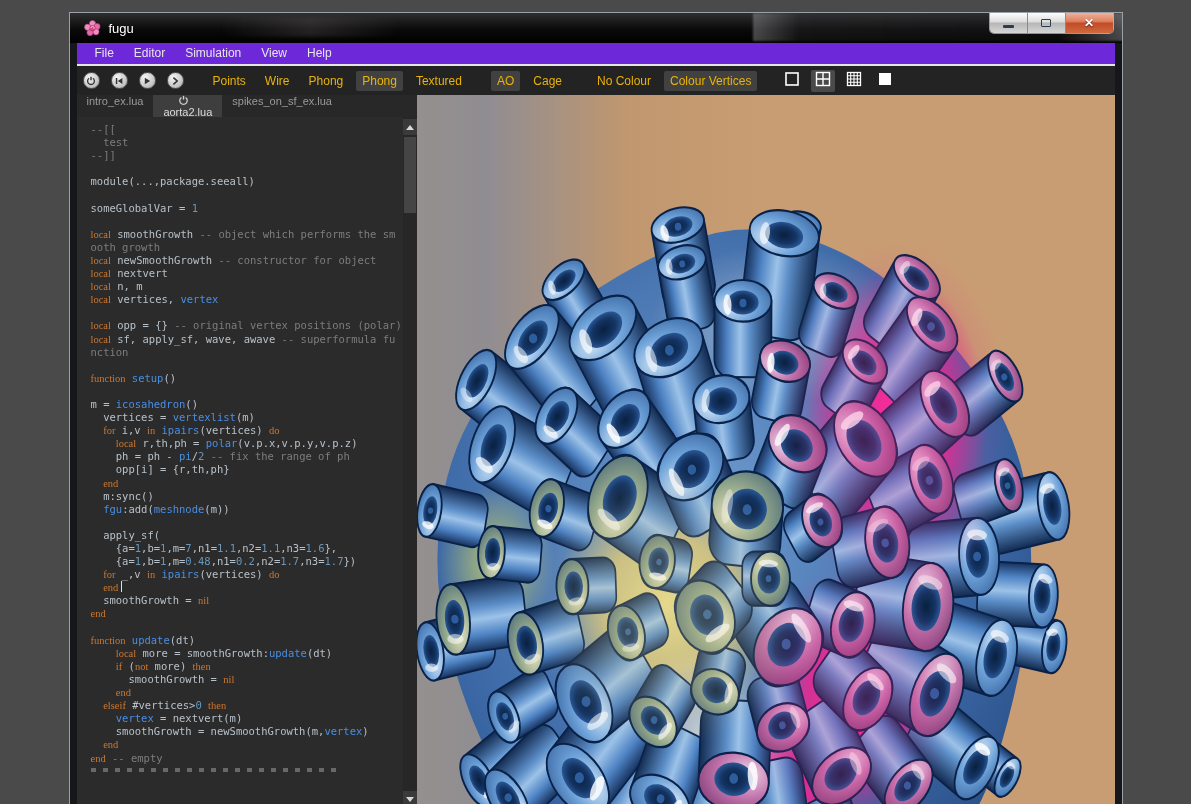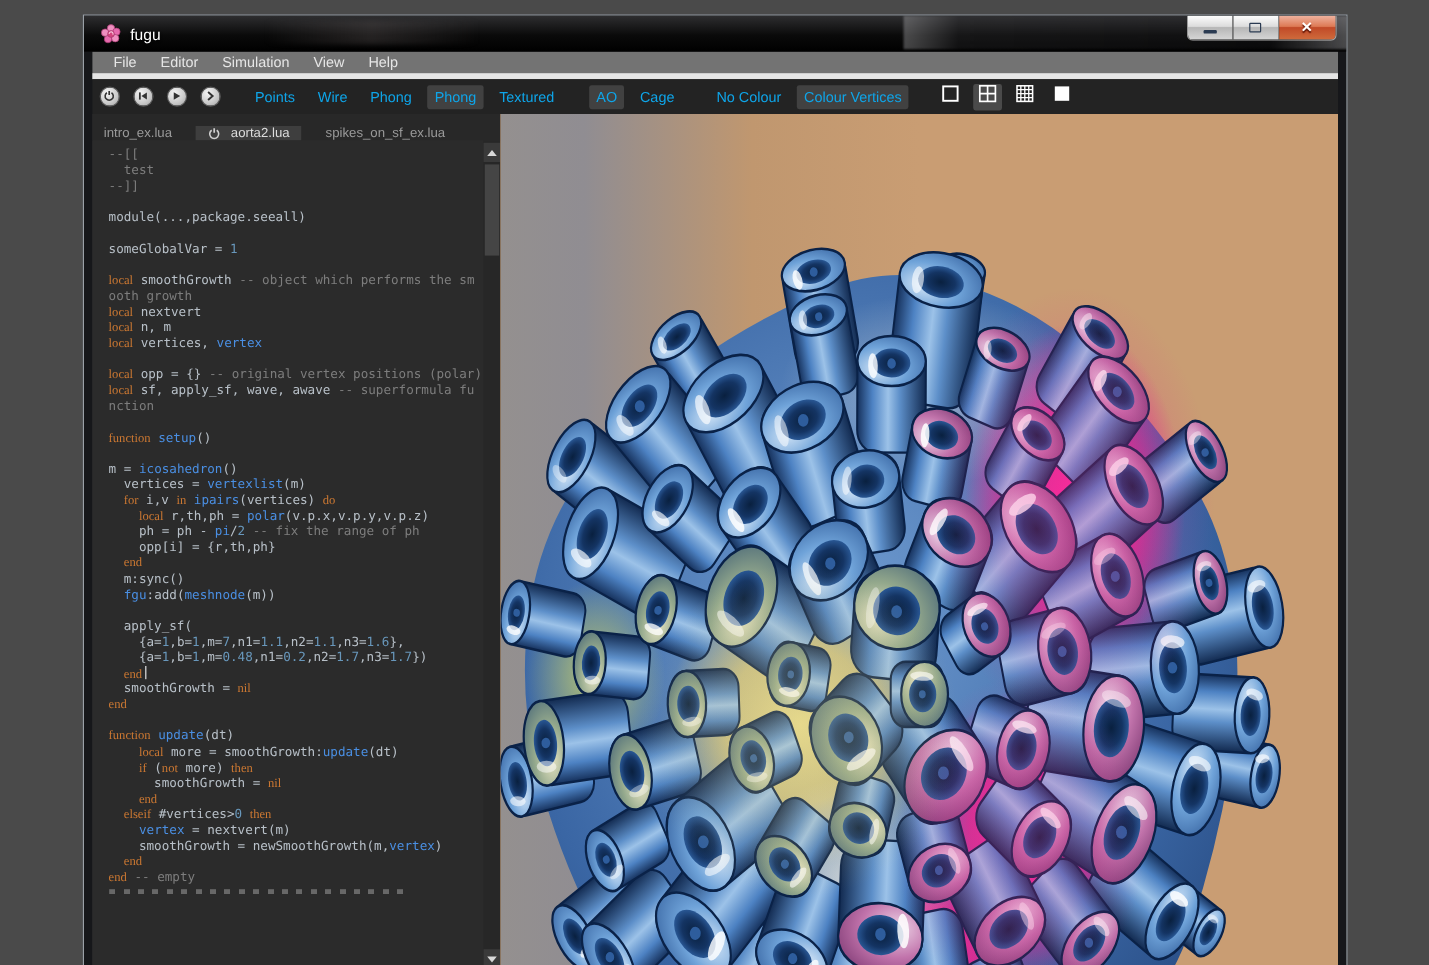--- a/index.html
+++ b/index.html
@@ -23,43 +23,43 @@
   .win-buttons{position:absolute;right:8px;top:0;display:flex;height:21px;
     border:1px solid rgba(255,255,255,.55);border-top:none;border-radius:0 0 5px 5px;overflow:hidden;z-index:5;}
   .win-btn{width:38px;height:100%;display:flex;align-items:center;justify-content:center;
     background:linear-gradient(#fdfdfd,#dcdcdc 45%,#b6b6b6 50%,#d6d6d6);border-right:1px solid #8a8a8a;cursor:default;}
   .win-btn:last-child{border-right:none;width:47px;
     background:linear-gradient(#efb3a0,#dd7a55 45%,#c14a28 50%,#cf6b3c);}
   .glyph-min{width:11px;height:3px;background:#2b3b52;border-radius:1px;margin-top:6px;}
   .glyph-max{width:10px;height:8px;border:1.5px solid #2b3b52;border-radius:1px;}
   .glyph-close{color:#fff;font-size:12px;font-weight:bold;text-shadow:0 1px 1px #5c1204;}
   
-  .menubar{height:23px;flex:0 0 23px;background:#737373;display:flex;align-items:center;
-    border-bottom:5px solid #e5e5e5;padding-left:8px;margin:0 7px;}
+  .menubar{height:23px;flex:0 0 23px;background:#6d28d9;display:flex;
+    border-bottom:2px solid #e5e5e5;padding-left:8px;margin:0 7px;}
   .menu-item{color:#e6e6e6;font-size:12px;padding:3px 10px;cursor:default;}
   
   .toolbar{height:29px;flex:0 0 29px;background:#232323;display:flex;align-items:center;margin:0 7px;}
   .round-btn{width:17px;height:17px;border-radius:50%;border:1px solid #5a5a5a;
     background:radial-gradient(circle at 35% 30%,#f5f5f5,#c9c9c9 60%,#9d9d9d);
     display:flex;align-items:center;justify-content:center;margin-left:11px;}
   .round-btn:first-child{margin-left:6px;}
   .round-btn svg{width:10px;height:10px;}
   .tb-sp{width:16px;}
-  .toggle{color:#0ea5e9;font-size:12px;padding:3px 6px;margin-left:7px;border-radius:2px;cursor:default;white-space:nowrap;}
+  .toggle{color:#eab308;font-size:12px;padding:3px 6px;margin-left:7px;border-radius:2px;cursor:default;white-space:nowrap;}
   .toggle.active{background:#414141;}
   .layout-btn{width:24px;height:22px;display:flex;align-items:center;justify-content:center;
     margin-left:7px;border-radius:2px;}
   .layout-btn.active{background:#4a4a4a;}
   .layout-btn svg{width:16px;height:16px;}
   
   .main{flex:1;display:flex;margin:0 7px 6px 7px;min-height:0;}
   .editor-panel{width:340px;flex:0 0 340px;display:flex;flex-direction:column;background:#2b2b2b;min-height:0;}
-  .tabbar{height:22px;flex:0 0 22px;background:#282828;display:flex;align-items:flex-end;font-size:11px;color:#9a9a9a;gap:10px;}
+  .tabbar{height:22px;flex:0 0 22px;background:#282828;display:flex;align-items:flex-start;font-size:11px;color:#9a9a9a;}
   .tab{display:flex;align-items:center;padding:0 10px;cursor:default;white-space:nowrap;}
-  .tab.active{background:#3e3e3e;color:#dcdcdc;}
+  .tab.active{background:#3e3e3e;color:#dcdcdc;flex-direction:column;}
   .tab .tab-power{width:11px;height:11px;margin-right:8px;}
   
   .code-area{flex:1;position:relative;overflow:hidden;background:#2b2b2b;
     font-family:"DejaVu Sans Mono","Liberation Mono",monospace;font-size:10.5px;line-height:13.1px;
     padding:6px 18px 0 14px;color:#b8c0c8;}
   .cl{white-space:pre;height:13.1px;}
   .k{color:#cc7832;font-family:Liberation Serif, serif;}
   .f{color:#4a8fe3;}
   .c{color:#7d7d7d;}
   .n{color:#6897bb;}
@@ -200,20 +200,21 @@
             <div class="cl"><span class="c">--[[</span></div>
             <div class="cl"><span class="c">  test</span></div>
             <div class="cl"><span class="c">--]]</span></div>
             <div class="cl">&nbsp;</div>
             <div class="cl"><span class="t">module(...,package.seeall)</span></div>
             <div class="cl">&nbsp;</div>
             <div class="cl"><span class="t">someGlobalVar = </span><span class="n">1</span></div>
             <div class="cl">&nbsp;</div>
             <div class="cl"><span class="k">local</span><span class="t"> smoothGrowth </span><span class="c">-- object which performs the sm</span></div>
             <div class="cl"><span class="c">ooth growth</span></div>
+            <div class="cl"><span class="k">local</span><span class="t"> newSmoothGrowth </span><span class="c">-- constructor for object</span></div>
             <div class="cl"><span class="k">local</span><span class="t"> nextvert</span></div>
             <div class="cl"><span class="k">local</span><span class="t"> n, m</span></div>
             <div class="cl"><span class="k">local</span><span class="t"> vertices, </span><span class="f">vertex</span></div>
             <div class="cl">&nbsp;</div>
             <div class="cl"><span class="k">local</span><span class="t"> opp = {} </span><span class="c">-- original vertex positions (polar)</span></div>
             <div class="cl"><span class="k">local</span><span class="t"> sf, apply_sf, wave, awave </span><span class="c">-- superformula fu</span></div>
             <div class="cl"><span class="c">nction</span></div>
             <div class="cl">&nbsp;</div>
             <div class="cl"><span class="k">function</span><span class="t"> </span><span class="f">setup</span><span class="t">()</span></div>
             <div class="cl">&nbsp;</div>
@@ -223,20 +224,21 @@
             <div class="cl"><span class="t">    </span><span class="k">local</span><span class="t"> r,th,ph = </span><span class="f">polar</span><span class="t">(v.p.x,v.p.y,v.p.z)</span></div>
             <div class="cl"><span class="t">    ph = ph - </span><span class="f">pi</span><span class="t">/</span><span class="n">2</span><span class="t"> </span><span class="c">-- fix the range of ph</span></div>
             <div class="cl"><span class="t">    opp[i] = {r,th,ph}</span></div>
             <div class="cl"><span class="t">  </span><span class="k">end</span></div>
             <div class="cl"><span class="t">  m:sync()</span></div>
             <div class="cl"><span class="t">  </span><span class="f">fgu</span><span class="t">:add(</span><span class="f">meshnode</span><span class="t">(m))</span></div>
             <div class="cl">&nbsp;</div>
             <div class="cl"><span class="t">  apply_sf(</span></div>
             <div class="cl"><span class="t">    {a=</span><span class="n">1</span><span class="t">,b=</span><span class="n">1</span><span class="t">,m=</span><span class="n">7</span><span class="t">,n1=</span><span class="n">1.1</span><span class="t">,n2=</span><span class="n">1.1</span><span class="t">,n3=</span><span class="n">1.6</span><span class="t">},</span></div>
             <div class="cl"><span class="t">    {a=</span><span class="n">1</span><span class="t">,b=</span><span class="n">1</span><span class="t">,m=</span><span class="n">0.48</span><span class="t">,n1=</span><span class="n">0.2</span><span class="t">,n2=</span><span class="n">1.7</span><span class="t">,n3=</span><span class="n">1.7</span><span class="t">})</span></div>
+            <div class="cl"><span class="t">  </span><span class="k">for</span><span class="t"> _,v </span><span class="k">in</span><span class="t"> </span><span class="f">ipairs</span><span class="t">(vertices) </span><span class="k">do</span></div>
             <div class="cl"><span class="t">  </span><span class="k">end</span><span class="caret"></span></div>
             <div class="cl"><span class="t">  smoothGrowth = </span><span class="k">nil</span></div>
             <div class="cl"><span class="k">end</span></div>
             <div class="cl">&nbsp;</div>
             <div class="cl"><span class="k">function</span><span class="t"> </span><span class="f">update</span><span class="t">(dt)</span></div>
             <div class="cl"><span class="t">    </span><span class="k">local</span><span class="t"> more = smoothGrowth:</span><span class="f">update</span><span class="t">(dt)</span></div>
             <div class="cl"><span class="t">    </span><span class="k">if</span><span class="t"> (</span><span class="k">not</span><span class="t"> more) </span><span class="k">then</span></div>
             <div class="cl"><span class="t">      smoothGrowth = </span><span class="k">nil</span></div>
             <div class="cl"><span class="t">    </span><span class="k">end</span></div>
             <div class="cl"><span class="t">  </span><span class="k">elseif</span><span class="t"> #vertices&gt;</span><span class="n">0</span><span class="t"> </span><span class="k">then</span></div>

